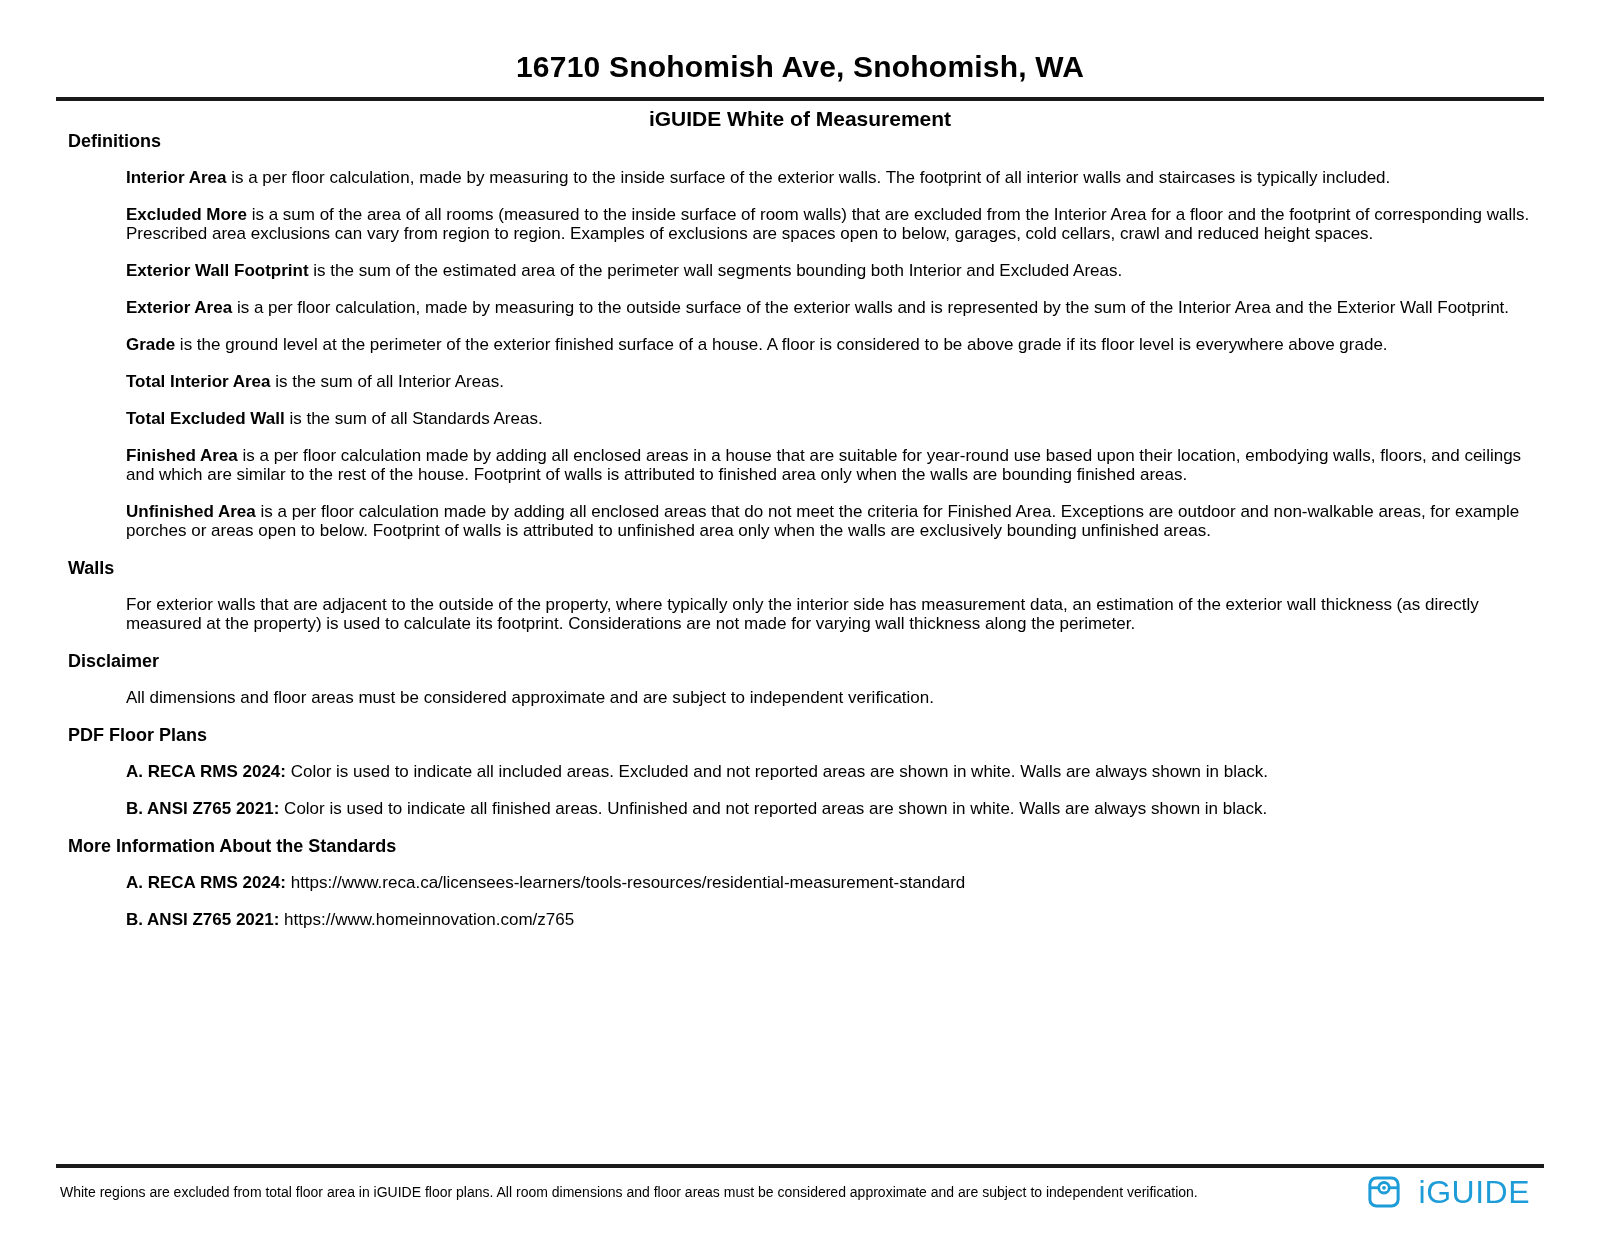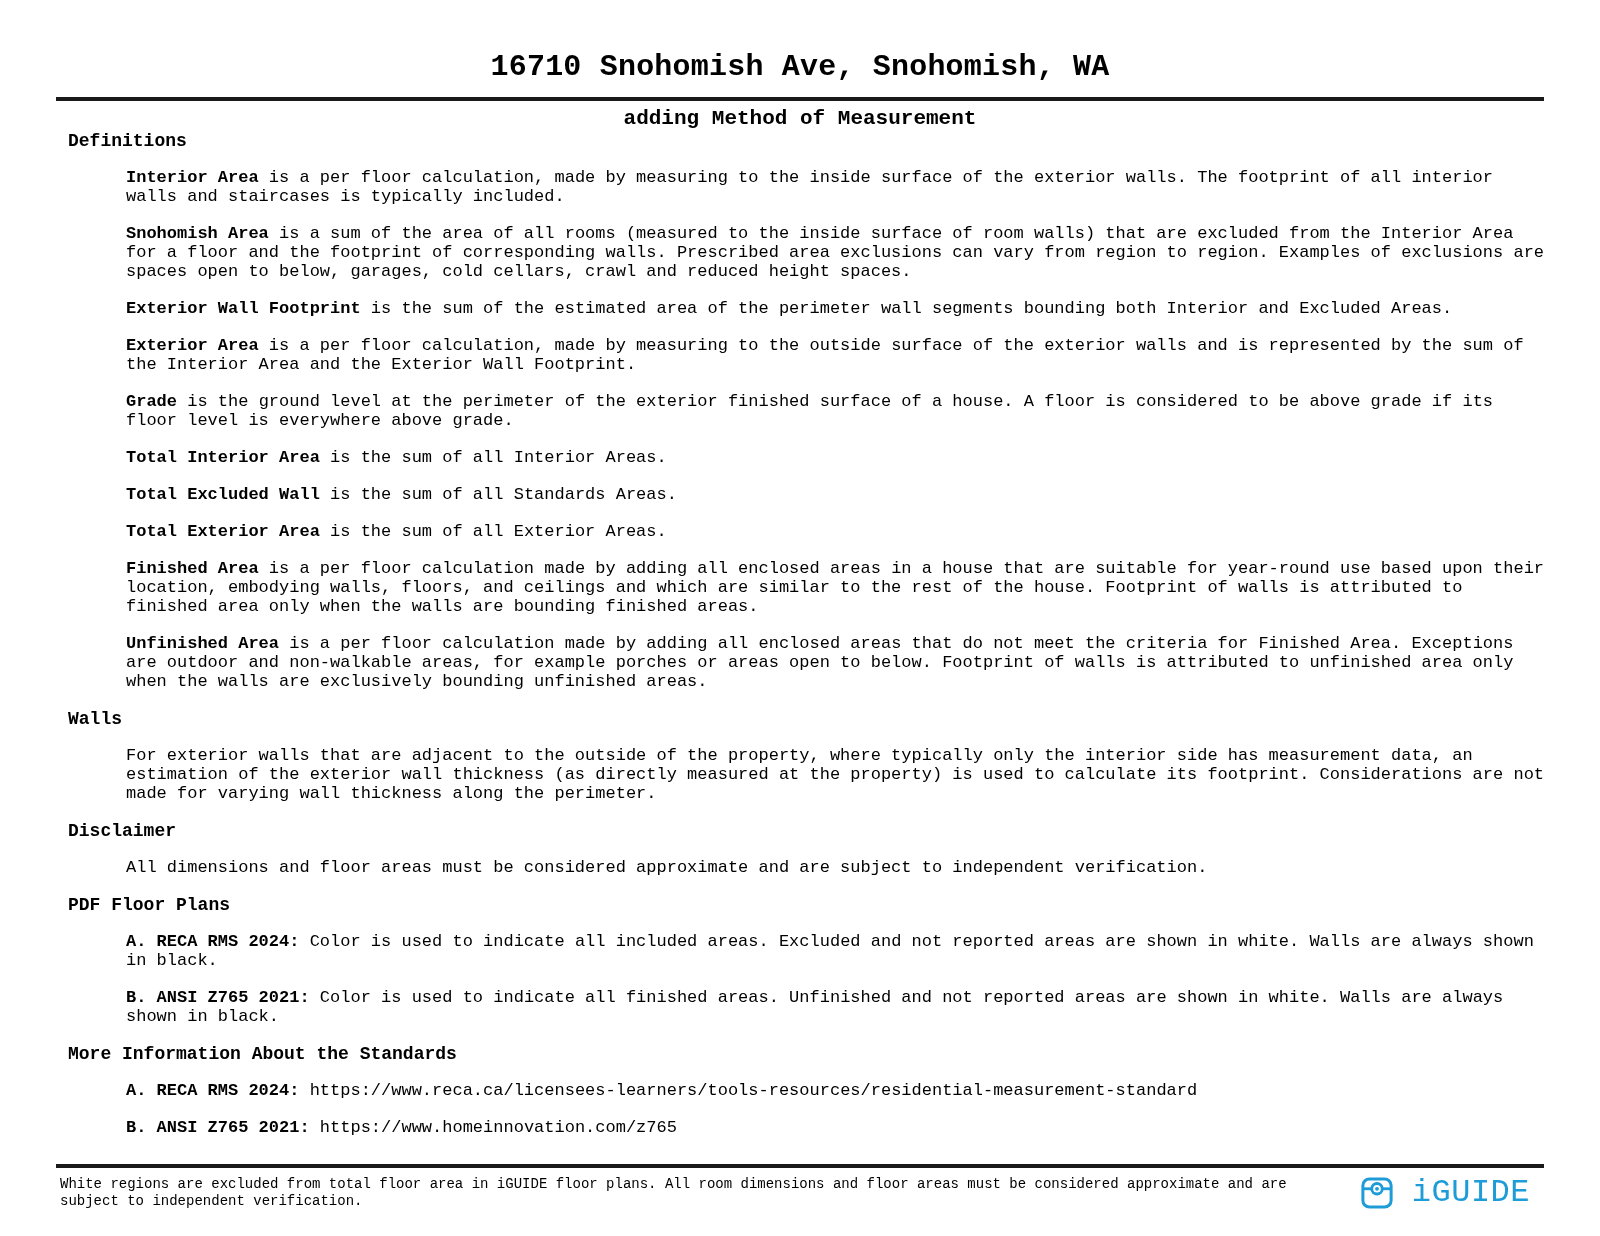--- a/index.html
+++ b/index.html
@@ -3,21 +3,21 @@
 <meta charset="utf-8">
 <style>
   * { box-sizing: border-box; }
   html, body { margin: 0; padding: 0; background: #ffffff; }
   .page {
     position: relative;
     width: 1600px;
     height: 1236px;
     background: #ffffff;
     color: #000000;
-    font-family: Liberation Mono, monospace;
+    font-family: Liberation Sans, sans-serif;
     overflow: hidden;
   }
   .title {
     padding-top: 50px;
     font-size: 30px;
     line-height: 34px;
     font-weight: bold;
     text-align: center;
     letter-spacing: 0.2px;
   }
@@ -85,34 +85,33 @@
     letter-spacing: 0.5px;
   }
 </style>
 </head>
 <body>
 
 <div class="page">
 
   <div class="title">16710 Snohomish Ave, Snohomish, WA</div>
   <div class="rule"></div>
-  <div class="subtitle">adding Method of Measurement</div>
+  <div class="subtitle">iGUIDE White of Measurement</div>
 
   <div class="content">
 
     <section>
       <h2>Definitions</h2>
       <p><b>Interior Area</b><span> is a per floor calculation, made by measuring to the inside surface of the exterior walls. The footprint of all interior walls and staircases is typically included.</span></p>
-      <p><b>Snohomish Area</b><span> is a sum of the area of all rooms (measured to the inside surface of room walls) that are excluded from the Interior Area for a floor and the footprint of corresponding walls. Prescribed area exclusions can vary from region to region. Examples of exclusions are spaces open to below, garages, cold cellars, crawl and reduced height spaces.</span></p>
+      <p><b>Excluded More</b><span> is a sum of the area of all rooms (measured to the inside surface of room walls) that are excluded from the Interior Area for a floor and the footprint of corresponding walls. Prescribed area exclusions can vary from region to region. Examples of exclusions are spaces open to below, garages, cold cellars, crawl and reduced height spaces.</span></p>
       <p><b>Exterior Wall Footprint</b><span> is the sum of the estimated area of the perimeter wall segments bounding both Interior and Excluded Areas.</span></p>
       <p><b>Exterior Area</b><span> is a per floor calculation, made by measuring to the outside surface of the exterior walls and is represented by the sum of the Interior Area and the Exterior Wall Footprint.</span></p>
       <p><b>Grade</b><span> is the ground level at the perimeter of the exterior finished surface of a house. A floor is considered to be above grade if its floor level is everywhere above grade.</span></p>
       <p><b>Total Interior Area</b><span> is the sum of all Interior Areas.</span></p>
       <p><b>Total Excluded Wall</b><span> is the sum of all Standards Areas.</span></p>
-      <p><b>Total Exterior Area</b><span> is the sum of all Exterior Areas.</span></p>
       <p><b>Finished Area</b><span> is a per floor calculation made by adding all enclosed areas in a house that are suitable for year-round use based upon their location, embodying walls, floors, and ceilings and which are similar to the rest of the house. Footprint of walls is attributed to finished area only when the walls are bounding finished areas.</span></p>
       <p><b>Unfinished Area</b><span> is a per floor calculation made by adding all enclosed areas that do not meet the criteria for Finished Area. Exceptions are outdoor and non-walkable areas, for example porches or areas open to below. Footprint of walls is attributed to unfinished area only when the walls are exclusively bounding unfinished areas.</span></p>
     </section>
 
     <section>
       <h2>Walls</h2>
       <p><span>For exterior walls that are adjacent to the outside of the property, where typically only the interior side has measurement data, an estimation of the exterior wall thickness (as directly measured at the property) is used to calculate its footprint. Considerations are not made for varying wall thickness along the perimeter.</span></p>
     </section>
 
     <section>

